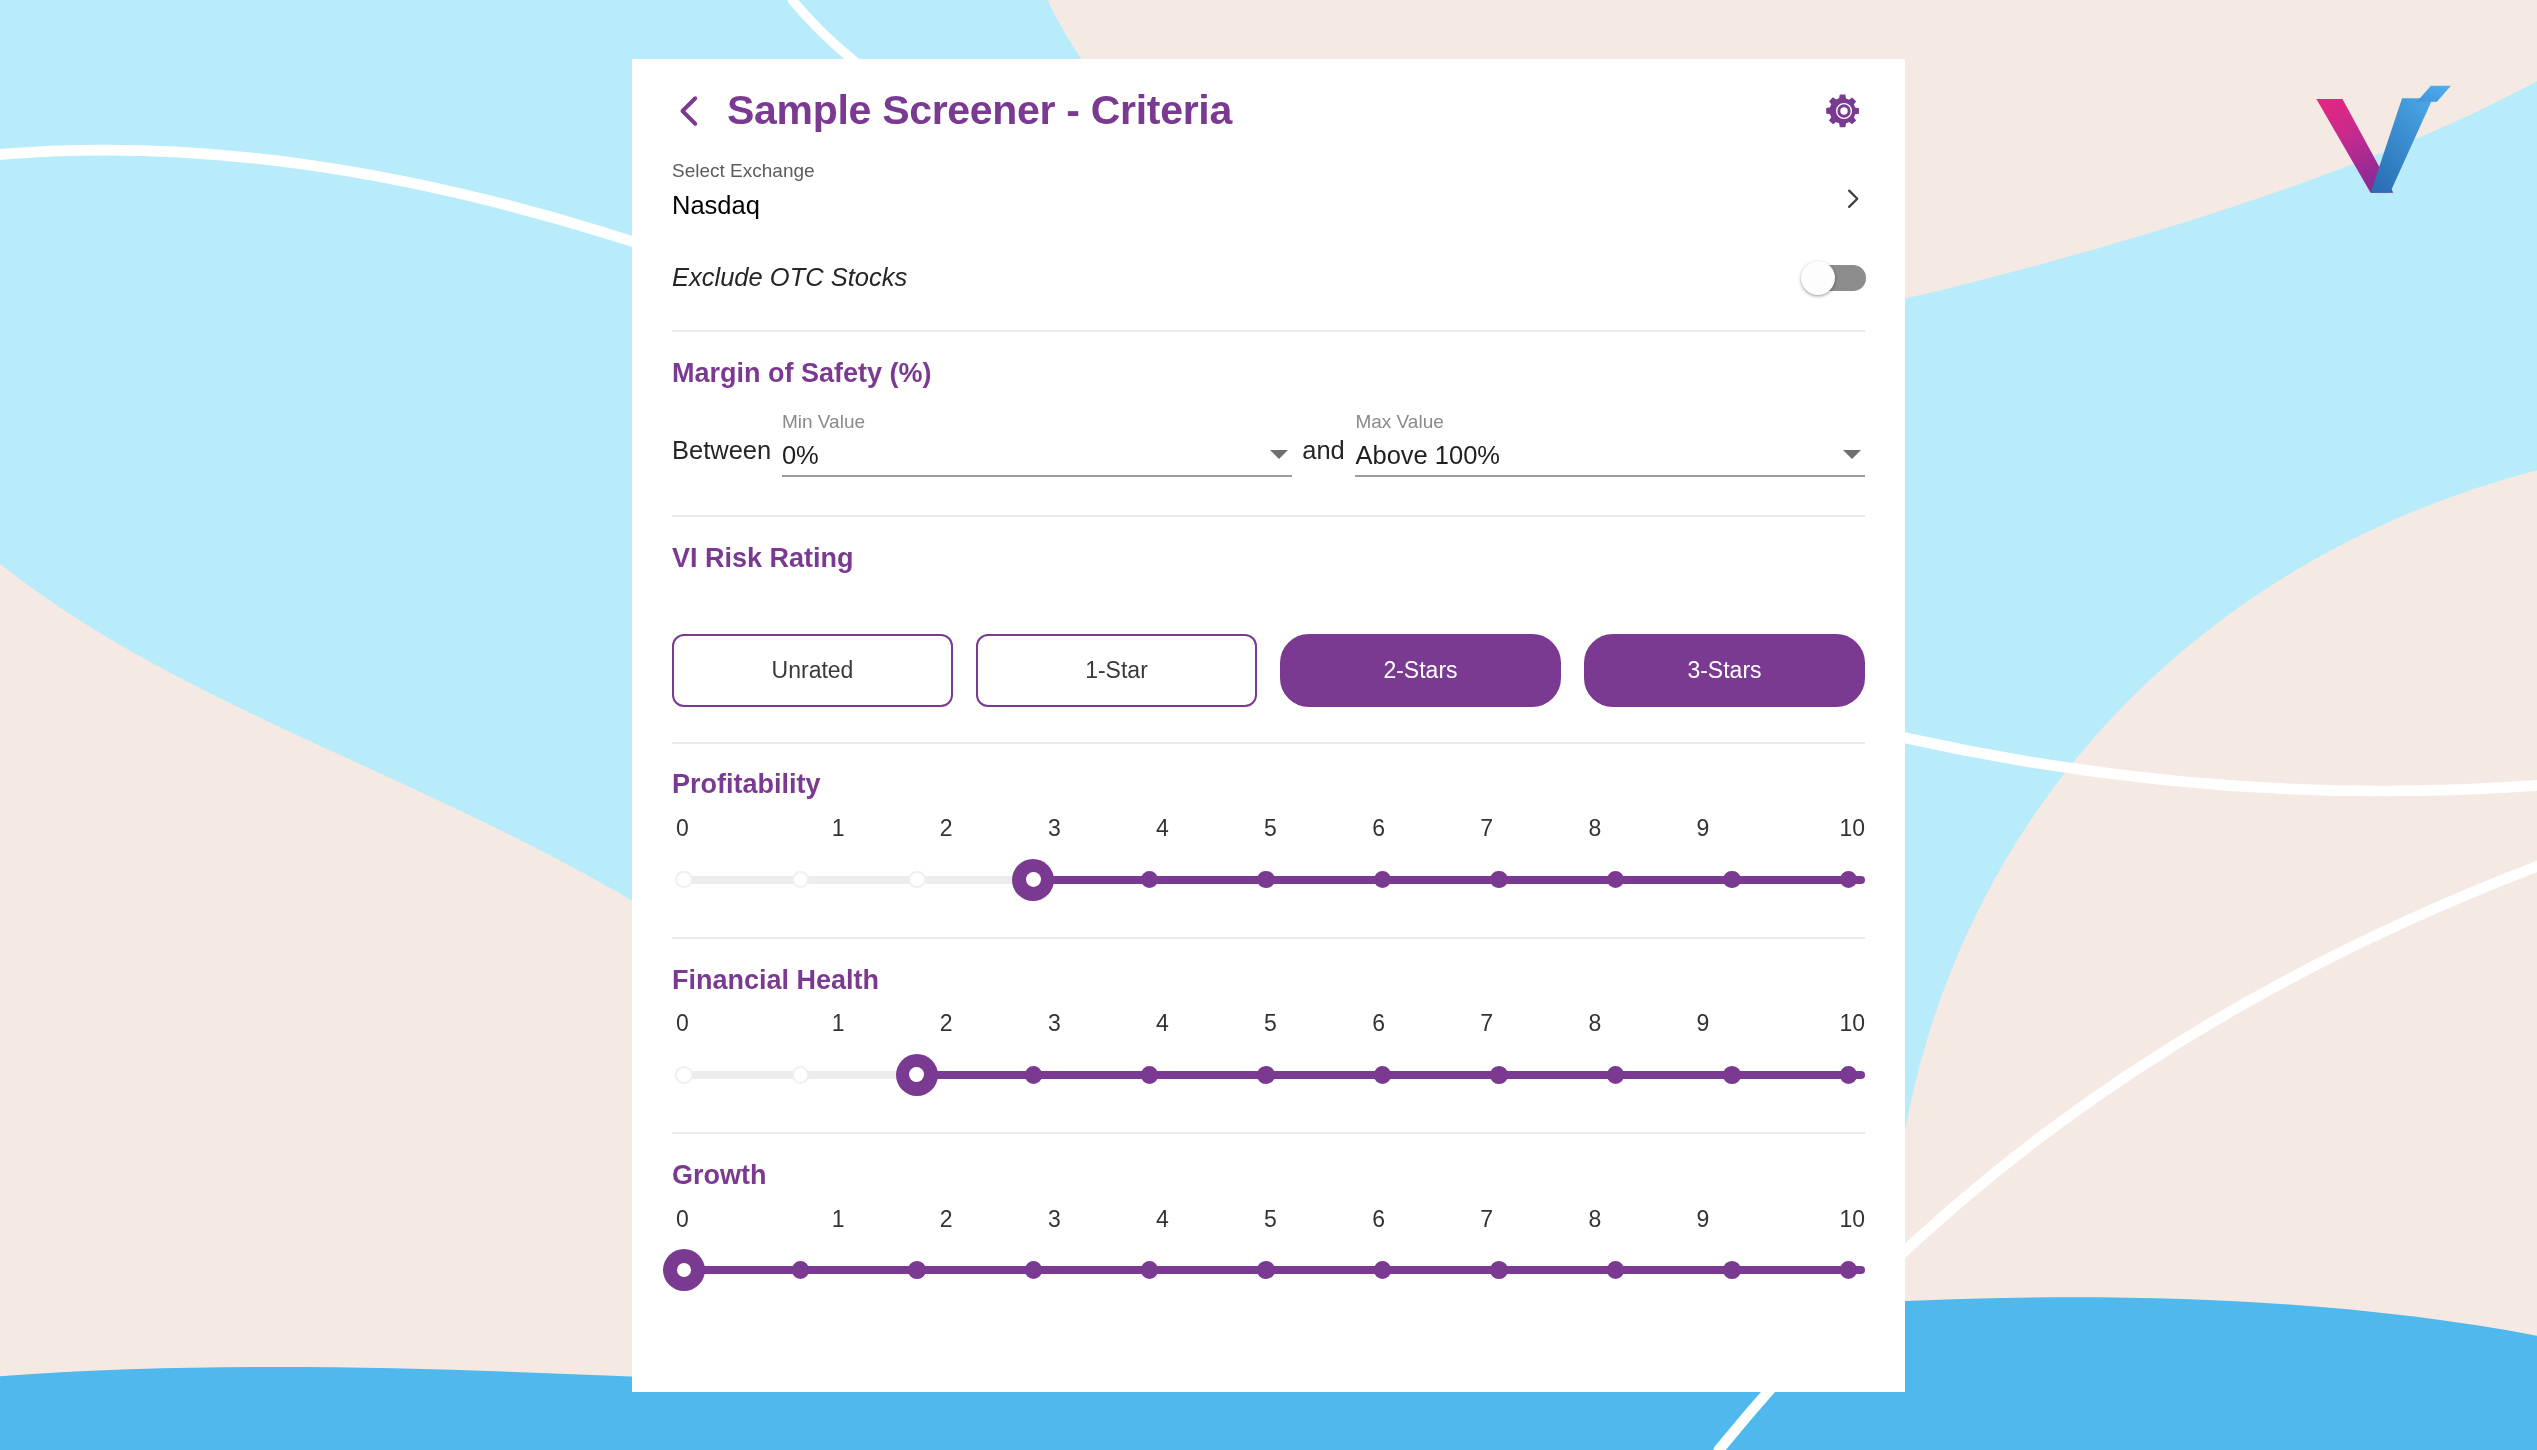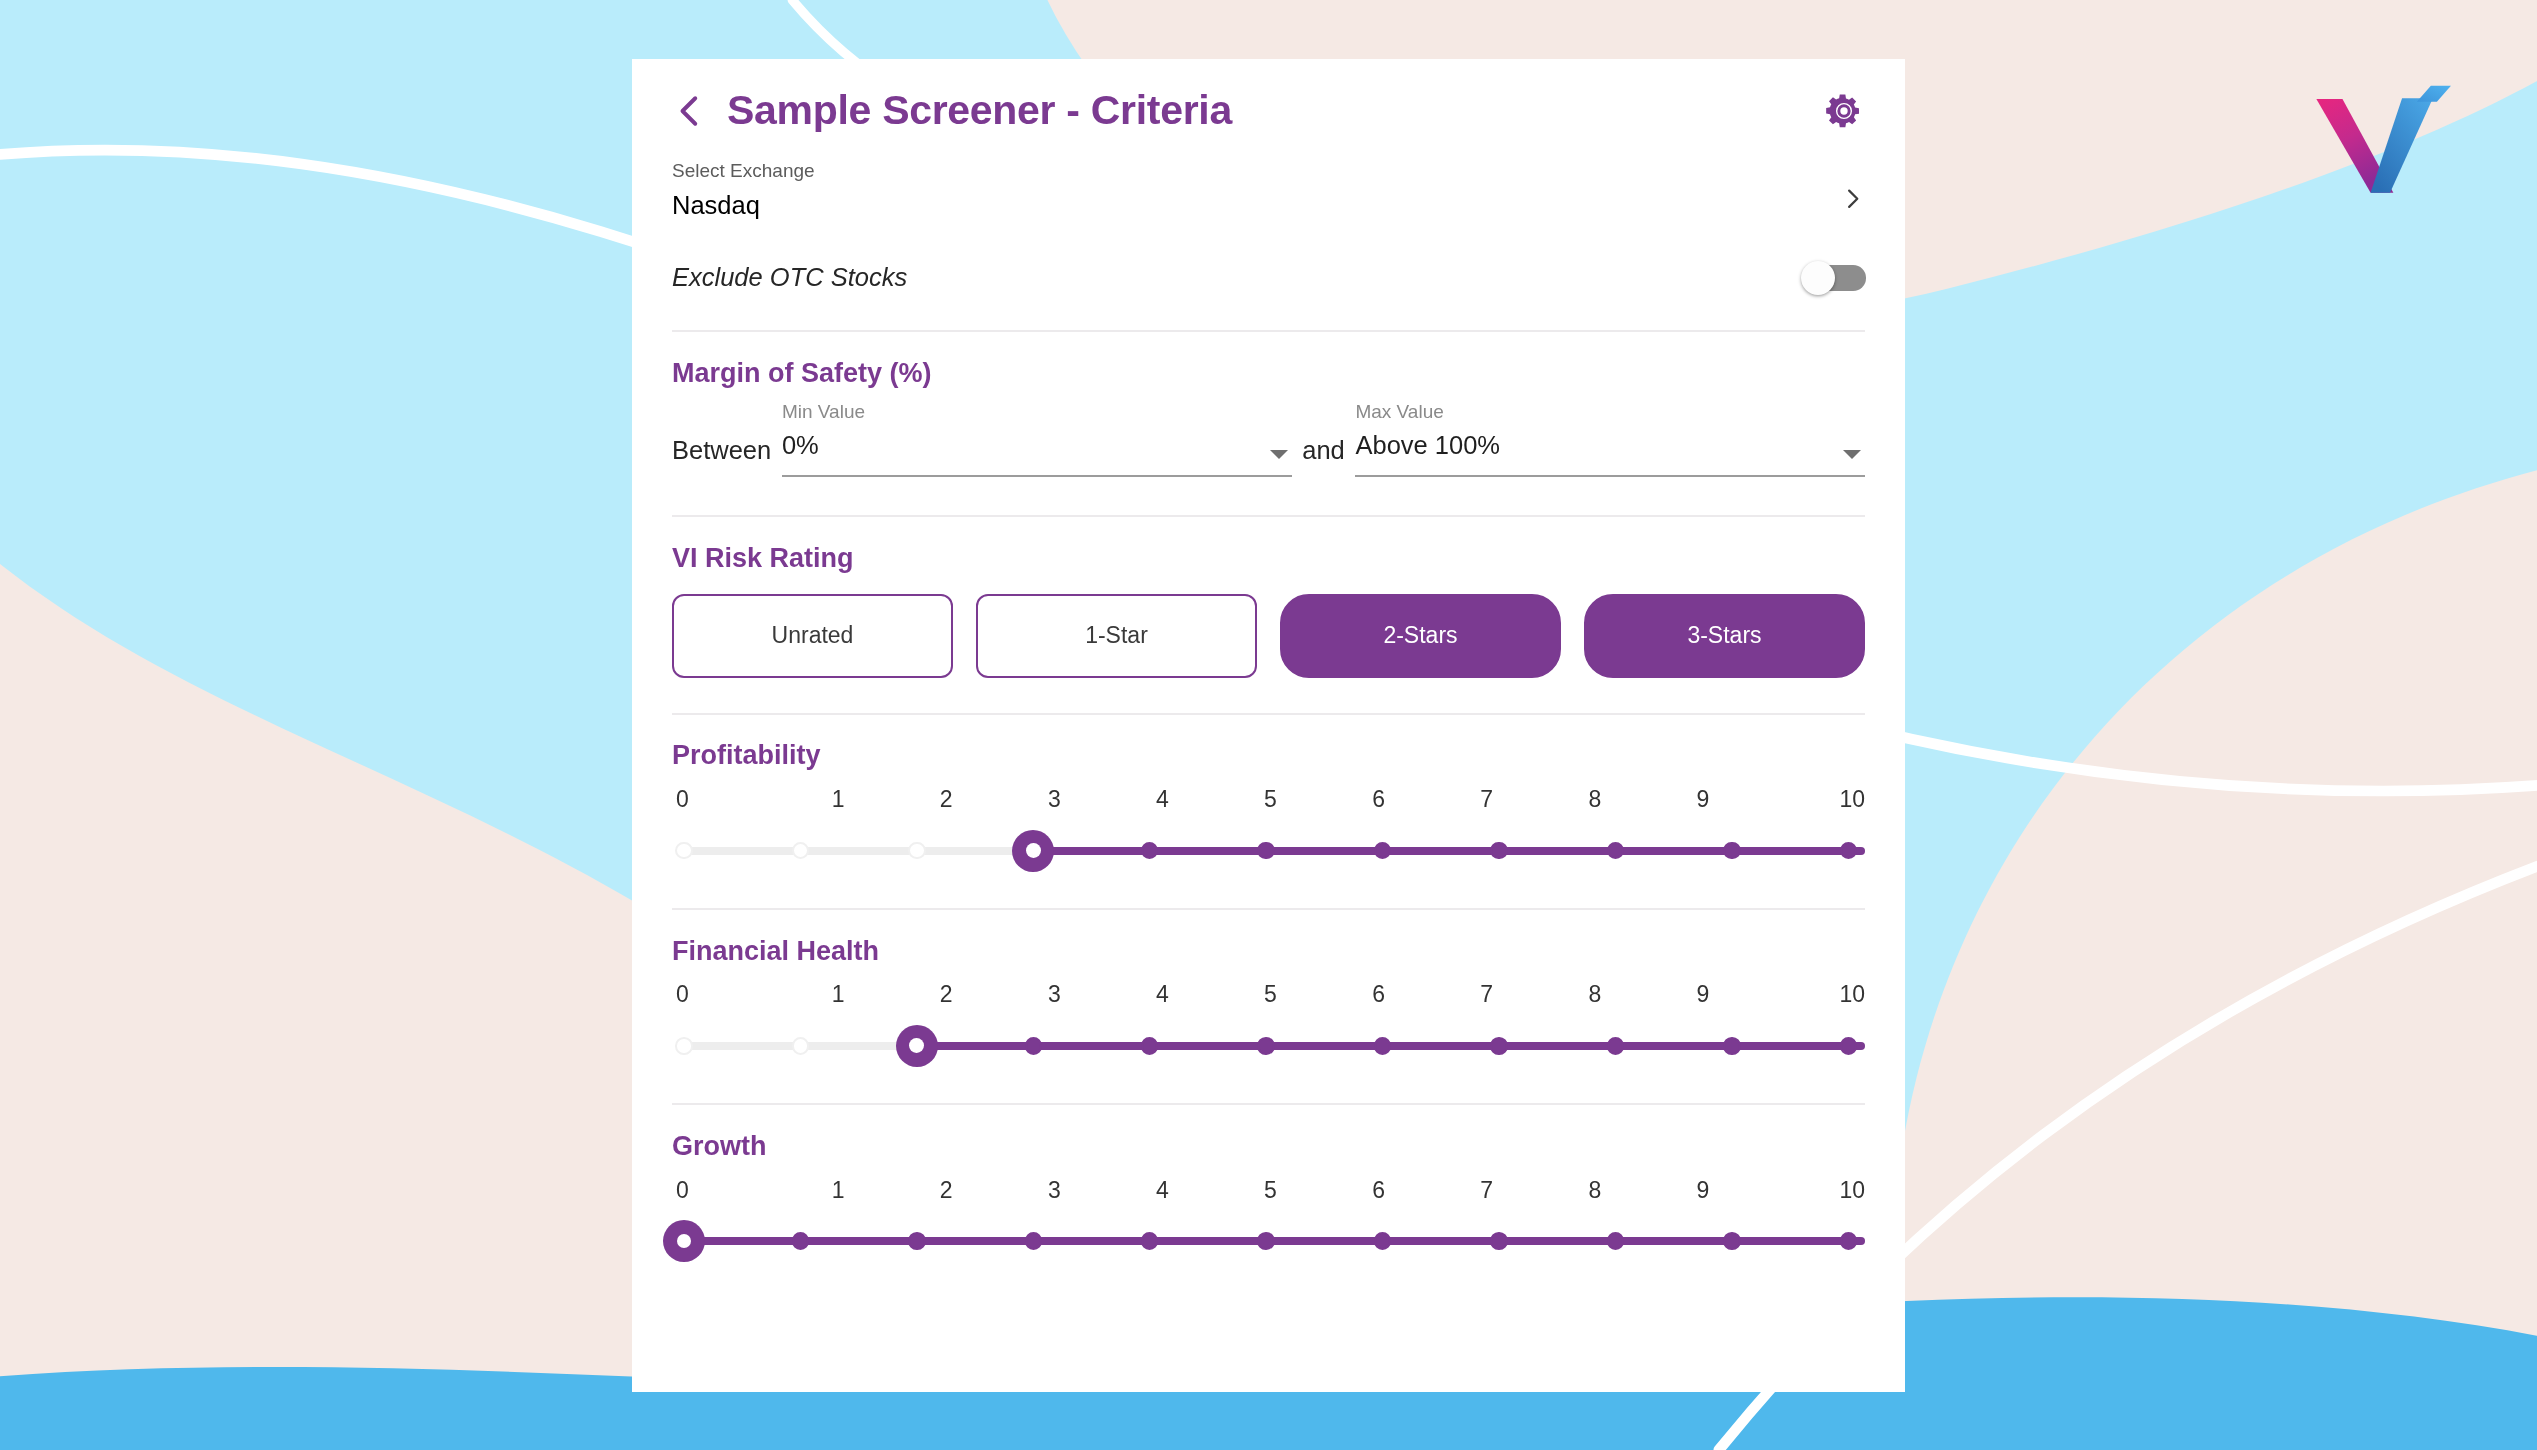--- a/index.html
+++ b/index.html
@@ -159,21 +159,21 @@
     color: #262626;
     padding-bottom: 12px;
     white-space: nowrap;
   }
   .between-word { margin-right: 10.7px; }
   .and-word { margin: 0 10.7px; }
   .select-wrap {
     position: relative;
     flex: 1 1 0;
     border-bottom: 2.7px solid #9c9c9c;
-    padding-bottom: 16px;
+    padding-bottom: 6px;
   }
   .select-caption {
     font-size: 19px;
     color: #8a8a8a;
     line-height: 1.1;
   }
   .select-value {
     font-size: 25.5px;
     color: #1f1f1f;
     margin-top: 8px;
@@ -190,30 +190,31 @@
   }
 
   
   .pill-row {
     display: flex;
     gap: 23px;
     margin-top: 20px;
   }
   .pill {
     flex: 1 1 0;
-    height: 84px;
+    height: 73px;
     border-radius: 12px;
     display: flex;
     align-items: center;
     justify-content: center;
     font-size: 23px;
     cursor: pointer;
     border: 2.7px solid #7b3a91;
     background: #ffffff;
     color: #3a3a3a;
+    margin-top: 40px;
   }
   .pill.selected {
     background: #7b3a91;
     border-color: #7b3a91;
     color: #ffffff;
     border-radius: 29px;
   }
 
   
   .slider-block { margin-top: 9.4px; }

